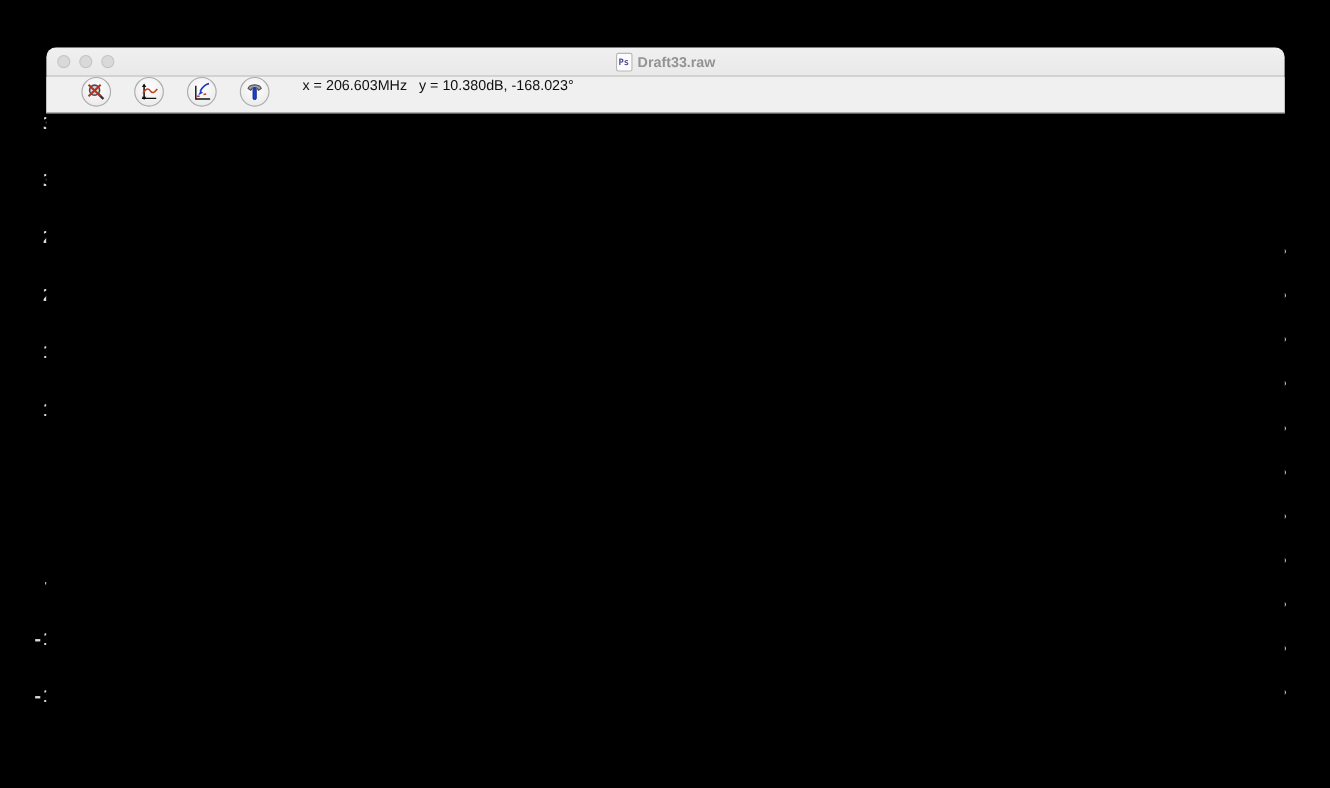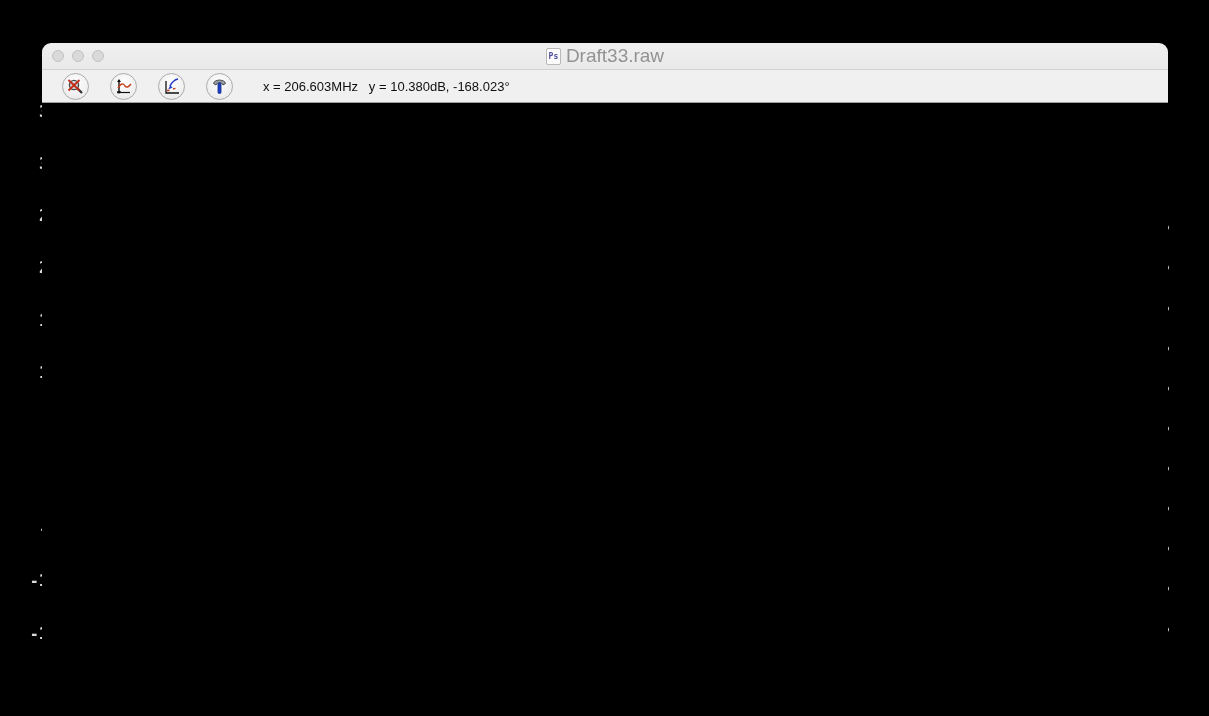--- a/index.html
+++ b/index.html
@@ -6,23 +6,23 @@
             font-family:"Liberation Sans", sans-serif;}
   .window{position:absolute;left:42px;top:43px;width:1126px;height:685px;
           border-radius:9px 9px 0 0;background:#000;}
   .titlebar{position:relative;height:26px;background:linear-gradient(#f0f0f0,#e9e9e9);
             border-radius:9px 9px 0 0;border-bottom:1px solid #d2d2d2;}
   .traffic-lights{position:absolute;left:10px;top:7px;display:flex;gap:8px;}
   .tl{width:12px;height:12px;border-radius:50%;background:#d9d9d9;border:1px solid #c3c3c3;box-sizing:border-box;}
   .title-wrap{height:100%;display:flex;align-items:center;justify-content:center;gap:5px;}
   .doc-icon{width:13px;height:15px;background:#fcfcfc;border:1px solid #b8b8b8;border-radius:2px;
             font:bold 8px "DejaVu Sans Mono",monospace;color:#4b4b9a;display:flex;align-items:center;justify-content:center;}
-  .title-text{font-size:19px;color:#939393;}
+  .title-text{font-size:13px;color:#939393;font-weight:bold;}
   .toolbar{height:32px;background:#f0f0f0;border-bottom:1px solid #9f9f9f;
-           display:flex;align-items:center;padding-left:20px;gap:21px;}
+           display:flex;padding-left:32px;gap:21px;}
   .tool-btn{width:27px;height:27px;border-radius:50%;border:1px solid #ababab;
             background:radial-gradient(circle at 50% 35%,#ffffff,#e6e6e6);
             display:flex;align-items:center;justify-content:center;padding:0;box-sizing:border-box;}
   .readout{margin-left:9px;font-size:13px;color:#101010;white-space:pre;}
   #plot-svg{position:absolute;left:0;top:0;}
   #plot-svg text{font:bold 15px "DejaVu Sans Mono",monospace;}
 </style>
 </head>
 <body>
 

